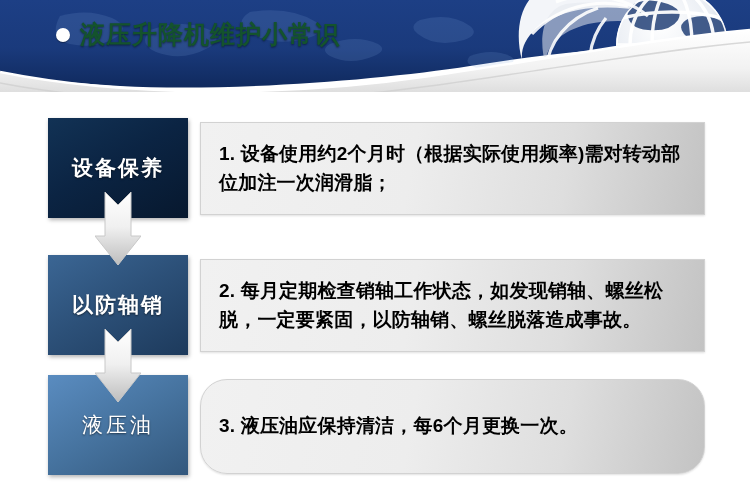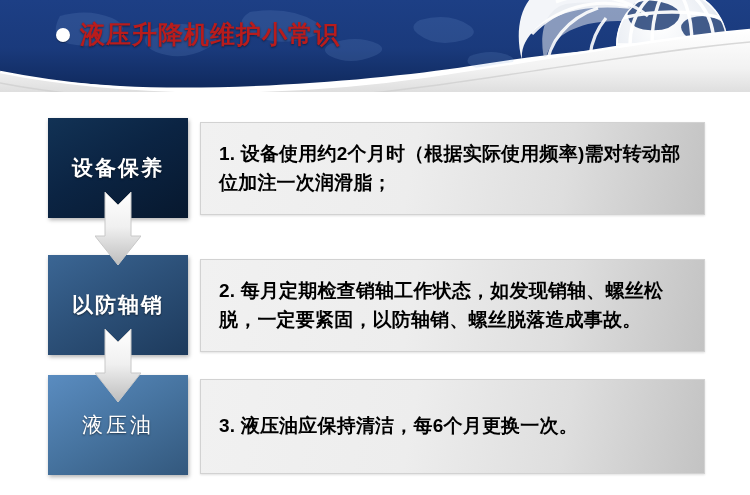--- a/index.html
+++ b/index.html
@@ -41,21 +41,21 @@
   }
   #banner-bullet {
     width: 14px;
     height: 14px;
     border-radius: 50%;
     background: #ffffff;
     flex: 0 0 auto;
     box-shadow: 0 1px 1px rgba(0,0,0,0.35);
   }
   #banner-title-text {
-    color: #b91c1c;
+    color: #14532d;
     font-size: 25px;
     font-weight: 700;
     letter-spacing: 1px;
     line-height: 1;
     white-space: nowrap;
     text-shadow: 0 1px 2px rgba(0,0,0,0.45);
   }
 
   
   #flow {
@@ -124,21 +124,21 @@
     padding: 0 16px 0 18px;
     box-shadow: 0 1px 2px rgba(0,0,0,0.12);
   }
   .content-box .content-text {
     color: #000000;
     font-size: 19px;
     font-weight: 700;
     line-height: 1.5;
     letter-spacing: 0.2px;
   }
-  .flow-row[data-row="2"] .content-box { height: 95px; }
+  .flow-row[data-row="2"] .content-box { height: 95px; border-radius: 27px; }
 
   
   .arrow {
     position: absolute;
     left: 95px;
     width: 46px;
     height: 76px;
     z-index: 4;
   }
   .arrow[data-arrow="0"] { top: 92px; }

